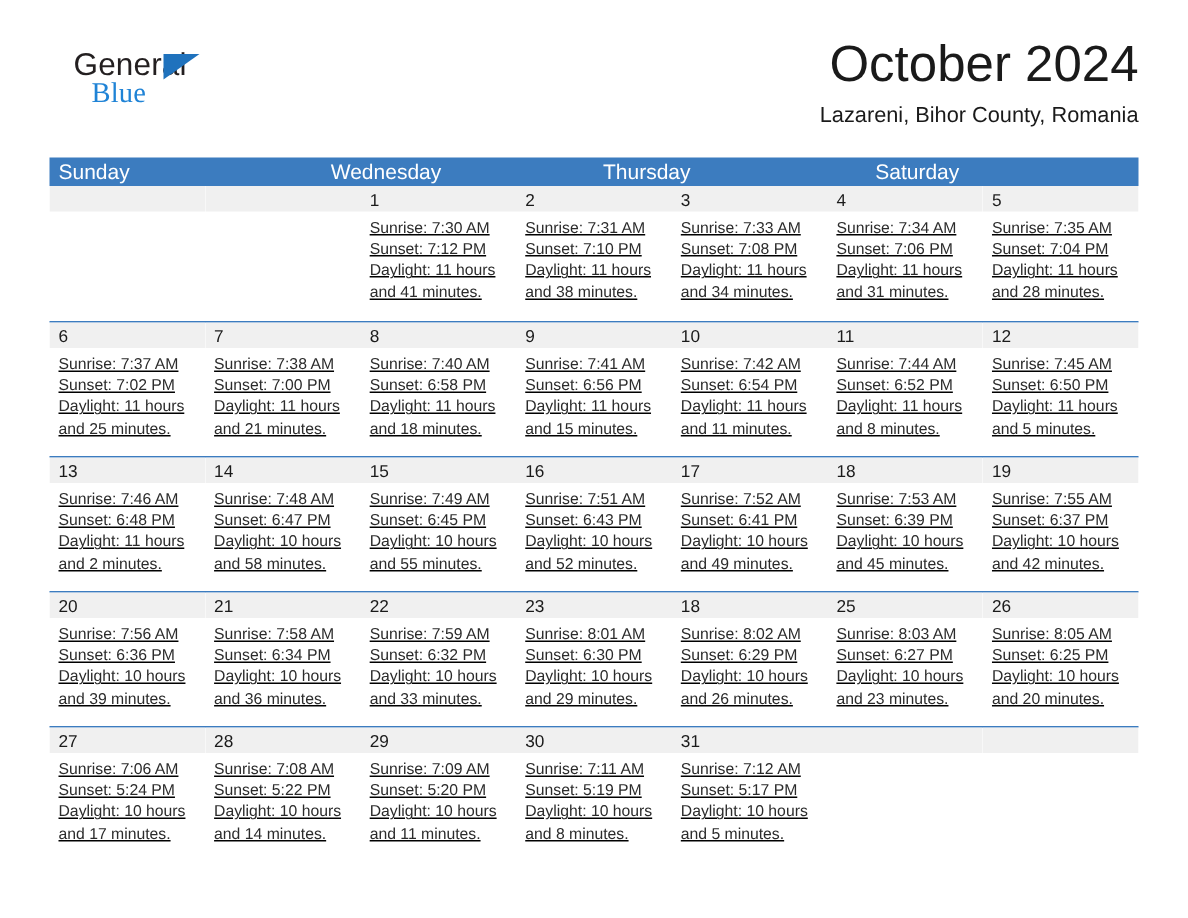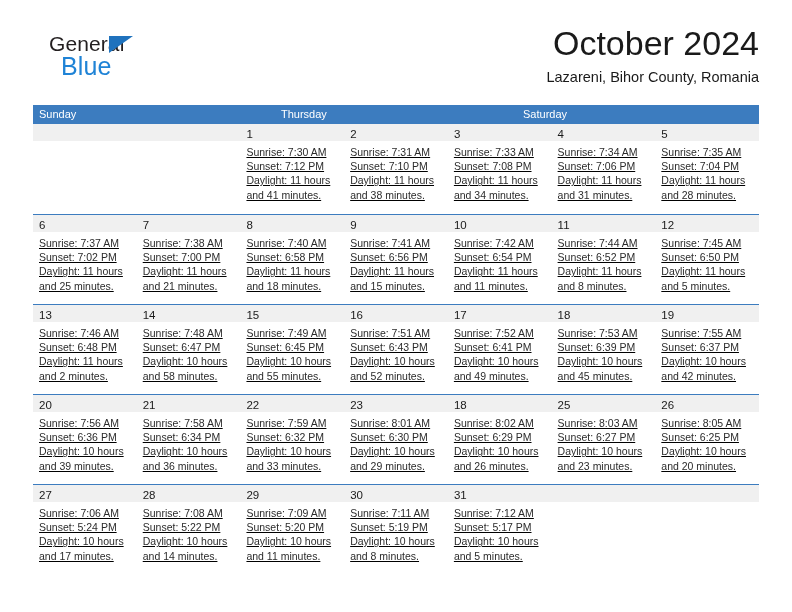--- a/index.html
+++ b/index.html
@@ -51,23 +51,24 @@
     top: 4px;
     width: 0;
     height: 0;
     border-left: 24px solid #1f72bd;
     border-bottom: 17px solid transparent;
   }
   .brand-blue {
     position: absolute;
     left: 28px;
     top: 20px;
-    font-size: 25px;
+    font-size: 19px;
     letter-spacing: 0.1px;
     color: #1f83d6;
+    font-family: Liberation Serif, serif;
   }
 
   .title-block {
     position: absolute;
     right: 0;
     top: 0;
     text-align: right;
   }
   .cal-title {
     font-size: 34px;
@@ -92,21 +93,21 @@
     width: 726px;
   }
   .dow-row {
     display: flex;
     background: #3c7cbf;
     height: 19px;
   }
   .dow-cell {
     flex: 1 1 0;
     color: #ffffff;
-    font-size: 11px;
+    font-size: 14px;
     line-height: 19px;
     padding-left: 6px;
     box-sizing: border-box;
     white-space: nowrap;
     overflow: hidden;
   }
   .week-row {
     display: flex;
     height: 90px;
     border-top: 1px solid #3c7cbf;
@@ -163,20 +164,21 @@
       <div class="cal-title">October 2024</div>
       <div class="cal-subtitle">Lazareni, Bihor County, Romania</div>
     </div>
 
   </div>
 
   <div class="calendar">
 
     <div class="dow-row">
       <div class="dow-cell">Sunday</div>
+      <div class="dow-cell">Wednesday</div>
       <div class="dow-cell">Thursday</div>
       <div class="dow-cell">Saturday</div>
     </div>
 
     <div class="week-row first">
       <div class="day-cell empty">
         <div class="day-num-band"><span class="day-num"></span></div>
         <div class="day-body">
           <div class="day-line"></div>
           <div class="day-line"></div>

